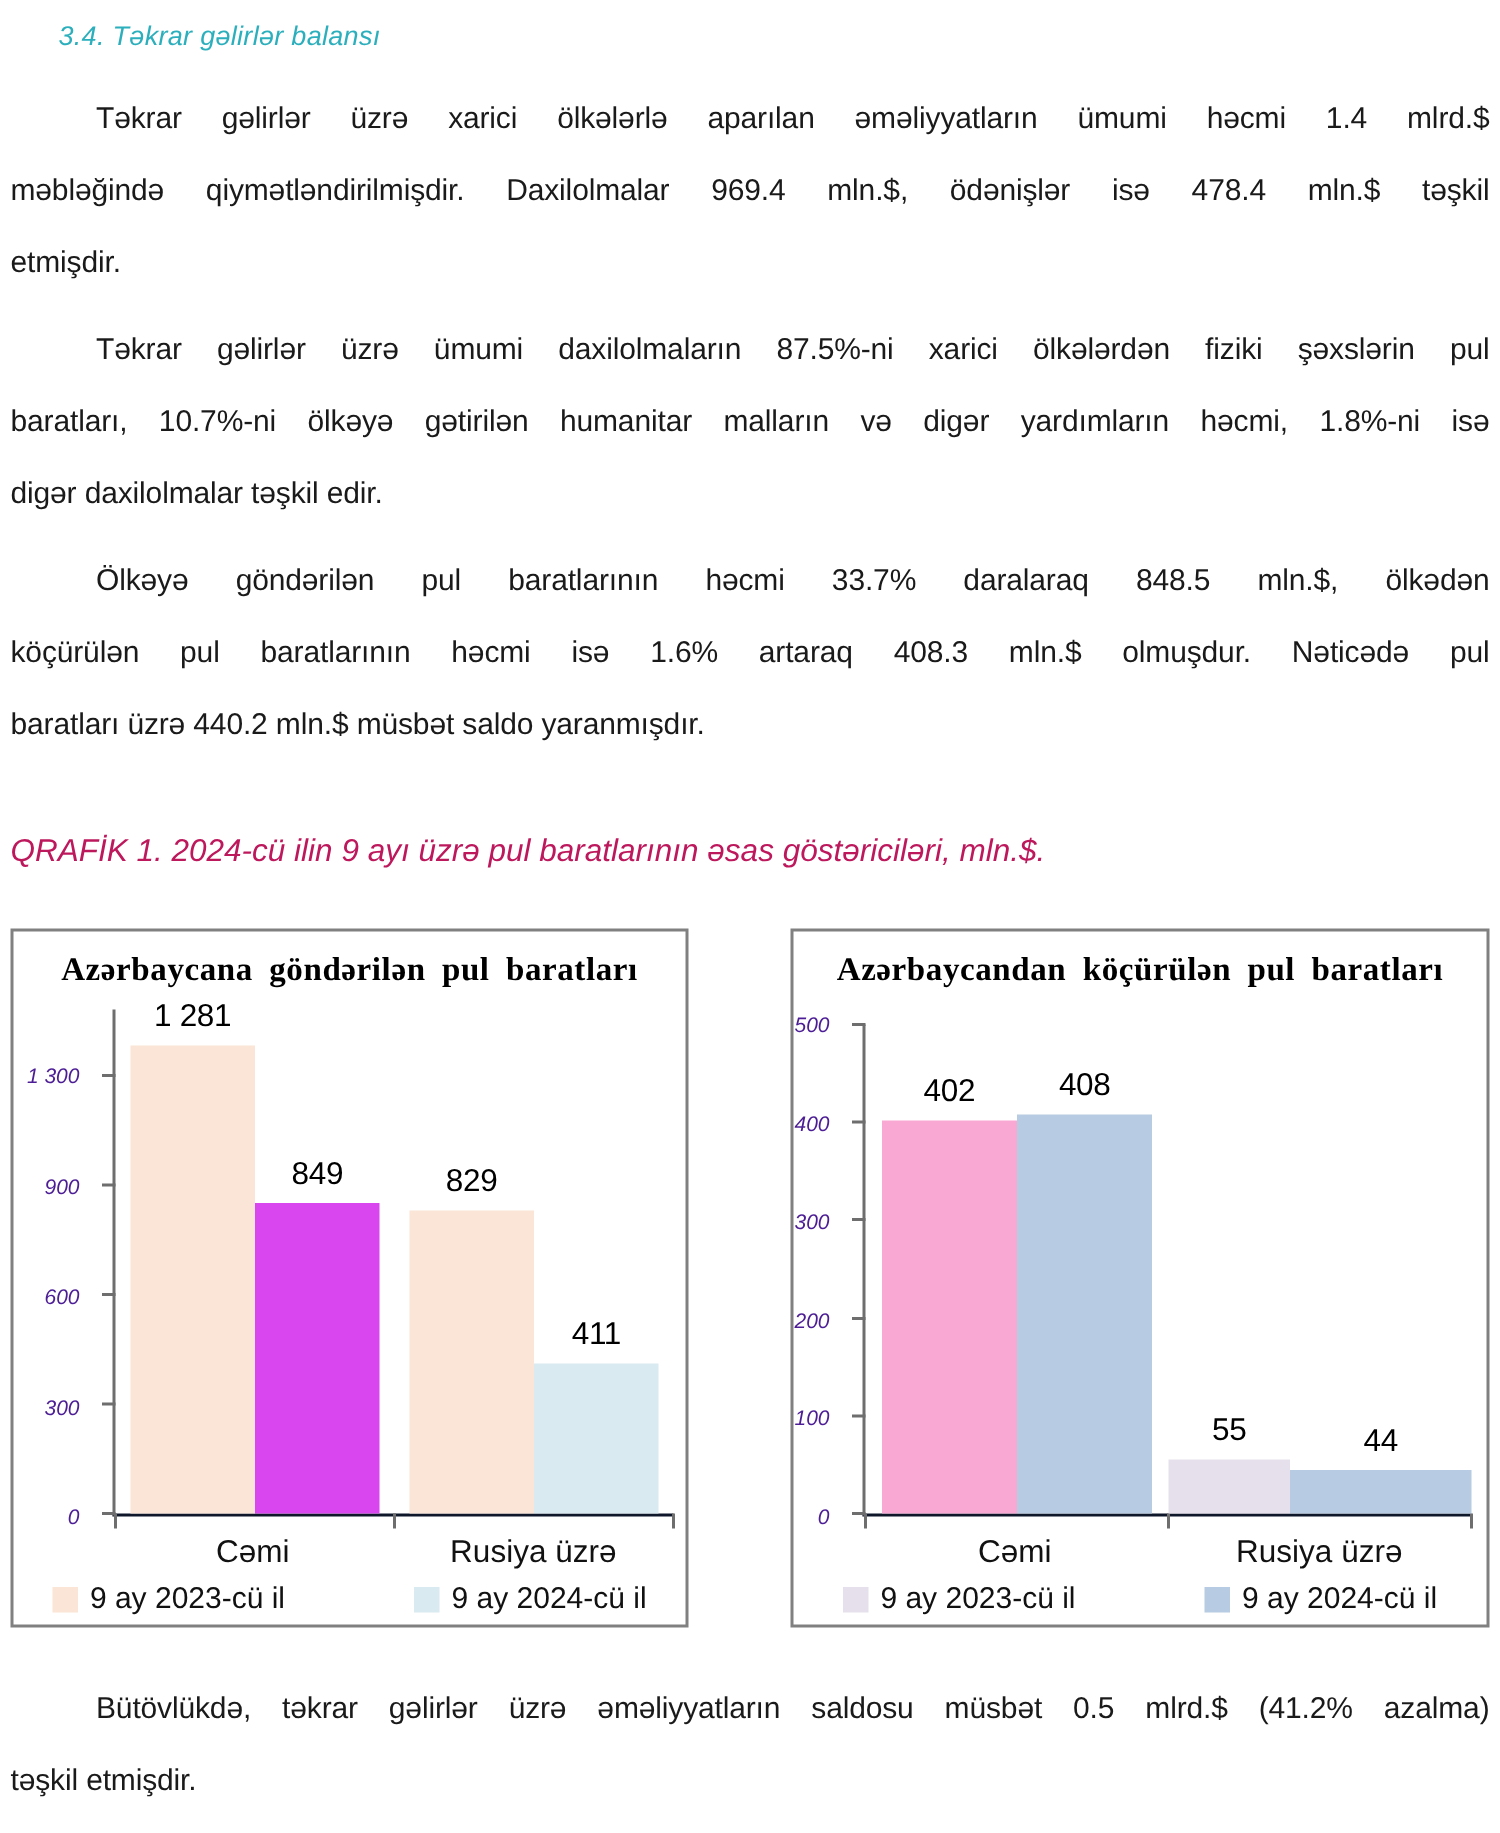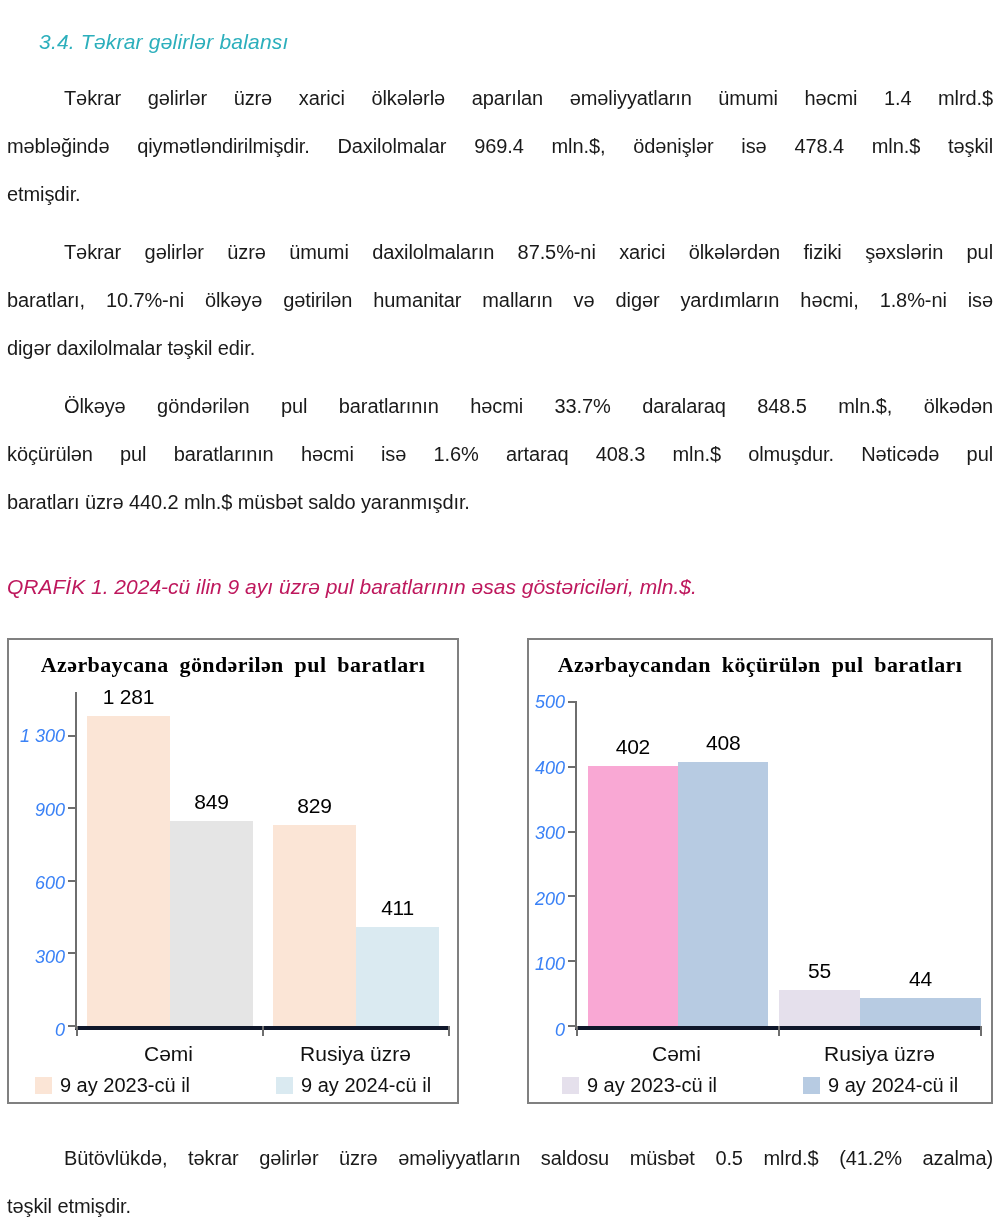--- a/index.html
+++ b/index.html
@@ -1,19 +1,19 @@
 <!DOCTYPE html>
 <html><head>
 <meta charset="utf-8">
 <style>
   html,body{margin:0;padding:0;background:#ffffff;}
   body{width:1000px;height:1222px;overflow:hidden;font-family:"Liberation Sans",sans-serif;color:#1a1a1a;}
   .page{padding:10px 7px 0 7px;box-sizing:border-box;}
 
-  .heading{font-size:21px;font-style:italic;color:#2CAFBC;margin:20px 0 20px 32px;letter-spacing:0.2px;}
+  .heading{font-size:18px;font-style:italic;color:#2CAFBC;margin:4px 0 20px 32px;letter-spacing:0.2px;}
 
   .para{margin:0 0 10px 0;}
   .line{display:block;height:48px;line-height:48px;font-size:20px;letter-spacing:-0.1px;
         text-align:justify;text-align-last:justify;white-space:normal;}
   .line.first{padding-left:57px;}
   .line.last{text-align-last:left;}
 
   .caption{font-size:21px;font-style:italic;color:#be185d;margin:46px 0 0 0;height:30px;line-height:30px;}
 
   .charts-row{display:flex;gap:68px;padding-left:0;margin-top:36px;align-items:flex-start;}
@@ -21,24 +21,24 @@
   .chart-0{width:454px;}
   .chart-1{width:468px;}
   .chart-title{font-family:"Liberation Serif",serif;font-weight:700;font-size:22px;text-align:center;
                margin-top:12px;letter-spacing:0.4px;word-spacing:5px;color:#000;}
   .plot-row{position:relative;}
   .chart-0 .plot-row{height:338px;margin-top:14px;}
   .chart-1 .plot-row{height:328px;margin-top:24px;}
   .y-gutter{position:absolute;left:0;top:0;bottom:0;}
   .chart-0 .y-gutter{width:66px;}
   .chart-1 .y-gutter{width:46px;}
-  .y-tick-label{position:absolute;right:10px;transform:translateY(50%);font-style:italic;
-                font-size:18px;color:#3b82f6;white-space:nowrap;}
+  .y-tick-label{position:absolute;right:22px;transform:translateY(50%);font-style:italic;
+                font-size:14px;color:#4c1d95;white-space:nowrap;}
   .bars-area{position:relative;height:100%;box-sizing:border-box;
-             border-left:2px solid #6e6e6e;border-bottom:4px solid #0f172a;
+             border-left:2px solid #6e6e6e;border-bottom:2px solid #0f172a;
              display:flex;align-items:flex-end;}
   .chart-0 .bars-area{margin-left:66px;margin-right:8px;}
   .chart-1 .bars-area{margin-left:46px;margin-right:10px;}
   .y-tick-mark{position:absolute;left:-9px;width:9px;height:2px;background:#6e6e6e;transform:translateY(50%);}
   .x-tick-mark{position:absolute;bottom:-10px;width:2px;height:10px;background:#6e6e6e;}
   .bar-group{position:relative;width:50%;height:100%;display:flex;align-items:flex-end;justify-content:center;}
   .bar{position:relative;width:44.7%;}
   .bar-label{position:absolute;top:-31px;left:50%;transform:translateX(-50%);
              font-size:21px;color:#000;white-space:nowrap;letter-spacing:-0.2px;}
   .cat-row{display:flex;margin-top:12px;}
@@ -96,21 +96,21 @@
             <div class="y-tick-mark" style="bottom: 43.4783%;"></div>
             <div class="y-tick-mark" style="bottom: 65.2174%;"></div>
             <div class="y-tick-mark" style="bottom: 86.9565%;"></div>
             <div class="x-tick-mark" style="left: calc(0% - 1px);"></div>
             <div class="x-tick-mark" style="left: calc(50% - 1px);"></div>
             <div class="x-tick-mark" style="left: calc(100% - 1px);"></div>
             <div class="bar-group">
               <div class="bar" style="height: 92.8261%; background: rgb(251, 229, 214);">
                 <div class="bar-label">1 281</div>
               </div>
-              <div class="bar" style="height: 61.5217%; background: #e5e5e5; text-align: right;">
+              <div class="bar" style="height: 61.5217%; background: #d946ef; text-align: right;">
                 <div class="bar-label">849</div>
               </div>
             </div>
             <div class="bar-group">
               <div class="bar" style="height: 60.0725%; background: rgb(251, 229, 214);">
                 <div class="bar-label">829</div>
               </div>
               <div class="bar" style="height: 29.7826%; background: rgb(218, 234, 241);">
                 <div class="bar-label">411</div>
               </div>

